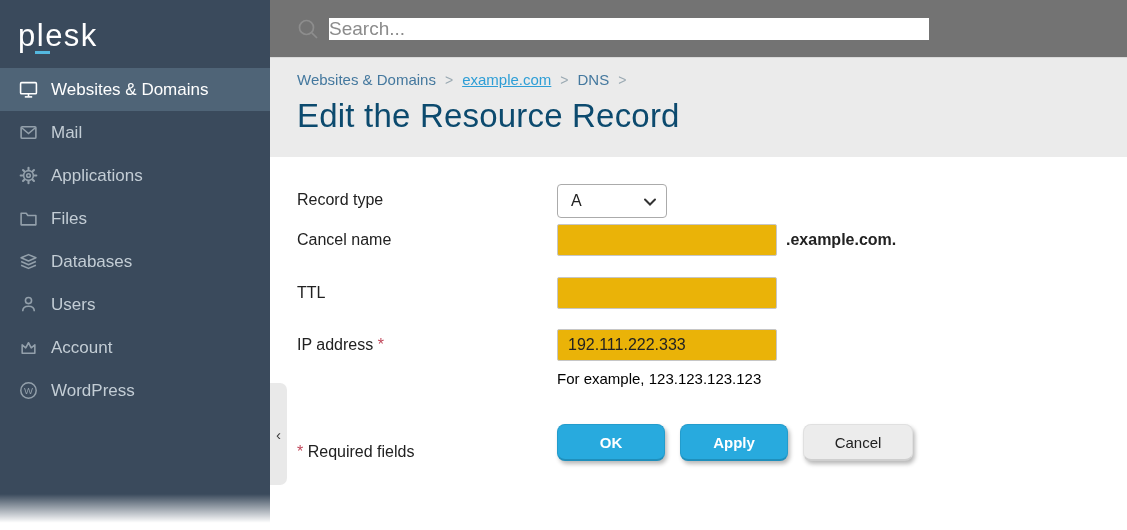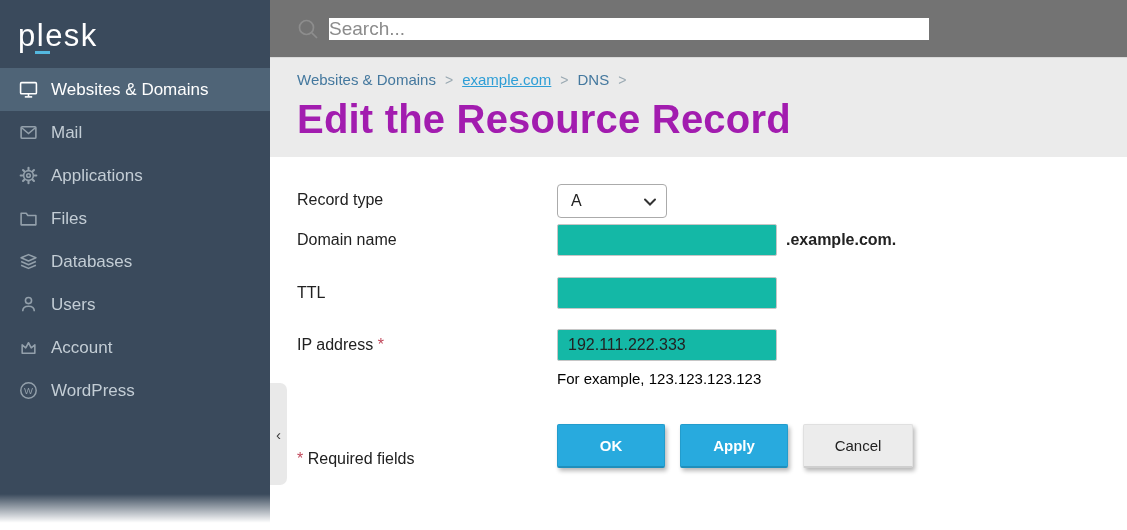--- a/index.html
+++ b/index.html
@@ -57,54 +57,54 @@
   .search-input::placeholder { color:#8b8b8b; opacity:1; }
 
   .header-band {
     height:99px; background:#ebebeb; padding:13px 0 0 27px;
   }
   .breadcrumb { font-size:15px; display:flex; align-items:center; }
   .crumb { color:#44789e; text-decoration:none; cursor:pointer; }
   .crumb.underlined { color:#2e9ed6; text-decoration:underline; }
   .crumb-sep { color:#9aa9b2; margin:0 9px; font-size:14px; }
   .page-title {
-    margin-top:9px; font-size:40px; font-weight:700; color:#a21caf;
+    margin-top:9px; font-size:33px; font-weight:400; color:#0c4a6e;
     letter-spacing:0.2px;
   }
 
   
   .content { padding:27px 8px 0 27px; }
   .frow { display:flex; align-items:flex-start; }
   .frow-label { width:260px; font-size:16px; color:#212121; padding-top:7px; }
   .req-star { color:#c0475a; }
 
   .select-box {
     width:110px; height:34px; background:#fff;
     border:1px solid #ababab; border-radius:4px;
     display:flex; align-items:center; padding-left:13px;
     font-size:16px; color:#222; position:relative; cursor:pointer;
   }
   .select-chevron { position:absolute; right:9px; top:10px; width:14px; height:14px; }
 
   .text-input {
     width:220px; height:32px; border:1px solid #c6c6c6; border-radius:2px;
-    padding:0 10px; font-size:16px; color:#222; background:#14b8a6;
+    padding:0 10px; font-size:16px; color:#222; background:#eab308;
     font-family:"Liberation Sans", sans-serif; outline:none;
   }
   .suffix { font-size:16px; color:#222; padding-top:7px; margin-left:9px;font-weight:bold; }
   .hint { margin-top:9px; font-size:15px; color:#000000; }
 
   .mb-sm { margin-bottom:6px; }
   .mb-md { margin-bottom:21px; }
   .mb-md2 { margin-bottom:20px; }
 
   .actions-row { margin-top:37px; display:flex; align-items:flex-end; }
   .required-note { width:260px; font-size:16px; color:#212121; padding-top:13px; }
   .btn {
-    height:44px; border-radius:2px; font-size:15px; cursor:pointer;
+    height:37px; border-radius:8px; font-size:15px; cursor:pointer;
     font-family:"Liberation Sans", sans-serif;
     display:inline-flex; align-items:center; justify-content:center;
     box-shadow:2px 3px 4px rgba(0,0,0,0.28);
   }
   .btn-primary {
     min-width:108px; background:#28aade; color:#fff; font-weight:700;
     border:1px solid #239ccc; border-bottom:2px solid #1f8fbc;
     margin-right:15px;
   }
   .btn-cancel {
@@ -261,21 +261,21 @@
           <span>A</span>
           <span class="select-chevron">
             <svg viewBox="0 0 14 14" fill="none" stroke="#333" stroke-width="2" stroke-linecap="round">
                 <polyline points="2,4.5 7,9.5 12,4.5"></polyline>
               </svg>
           </span>
         </div>
       </div>
 
       <div class="frow mb-md">
-        <div class="frow-label">Domain name</div>
+        <div class="frow-label">Cancel name</div>
         <div>
           <input class="text-input" type="text" value="" style="">
         </div>
         <div class="suffix">.example.com.</div>
       </div>
 
       <div class="frow mb-md2">
         <div class="frow-label">TTL</div>
         <input class="text-input" type="text" value="" style="">
       </div>

